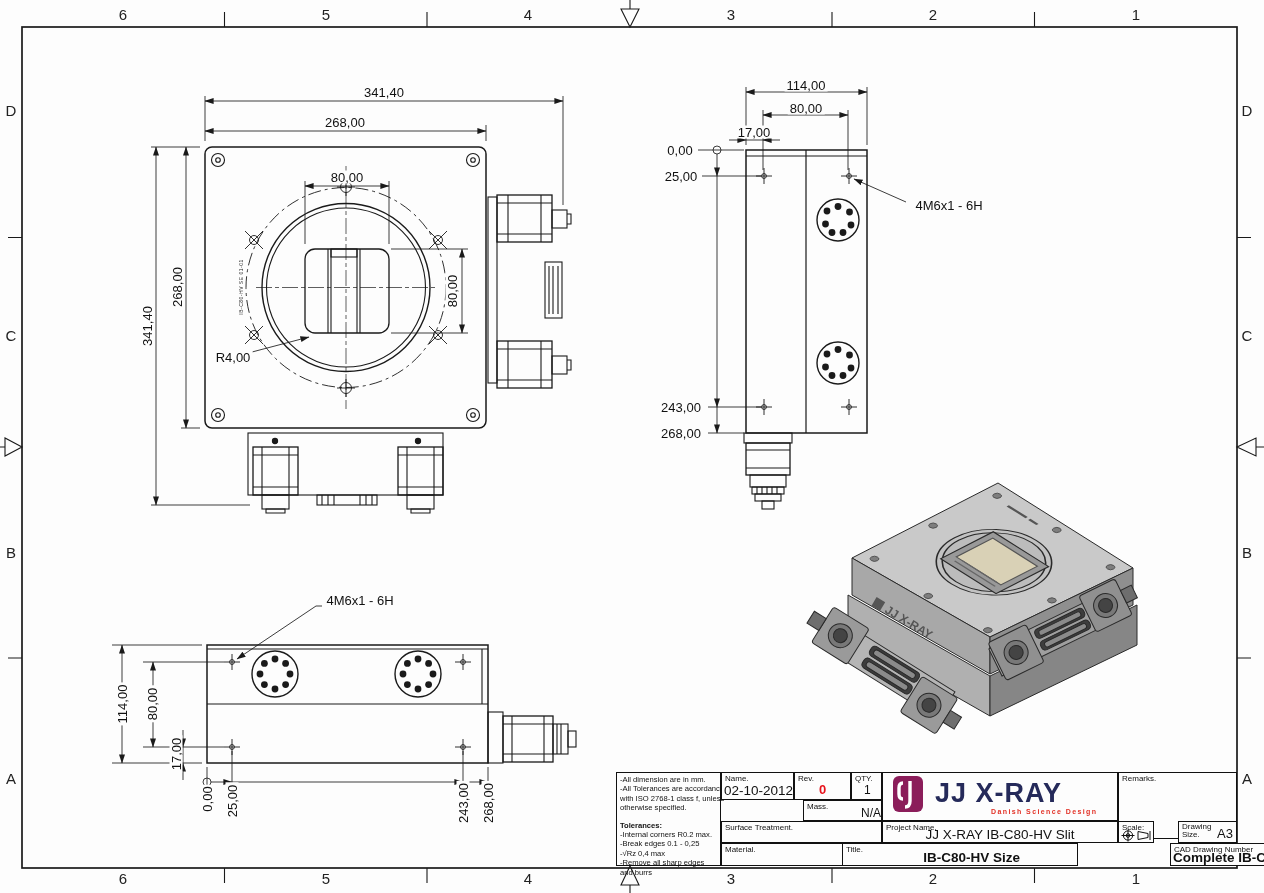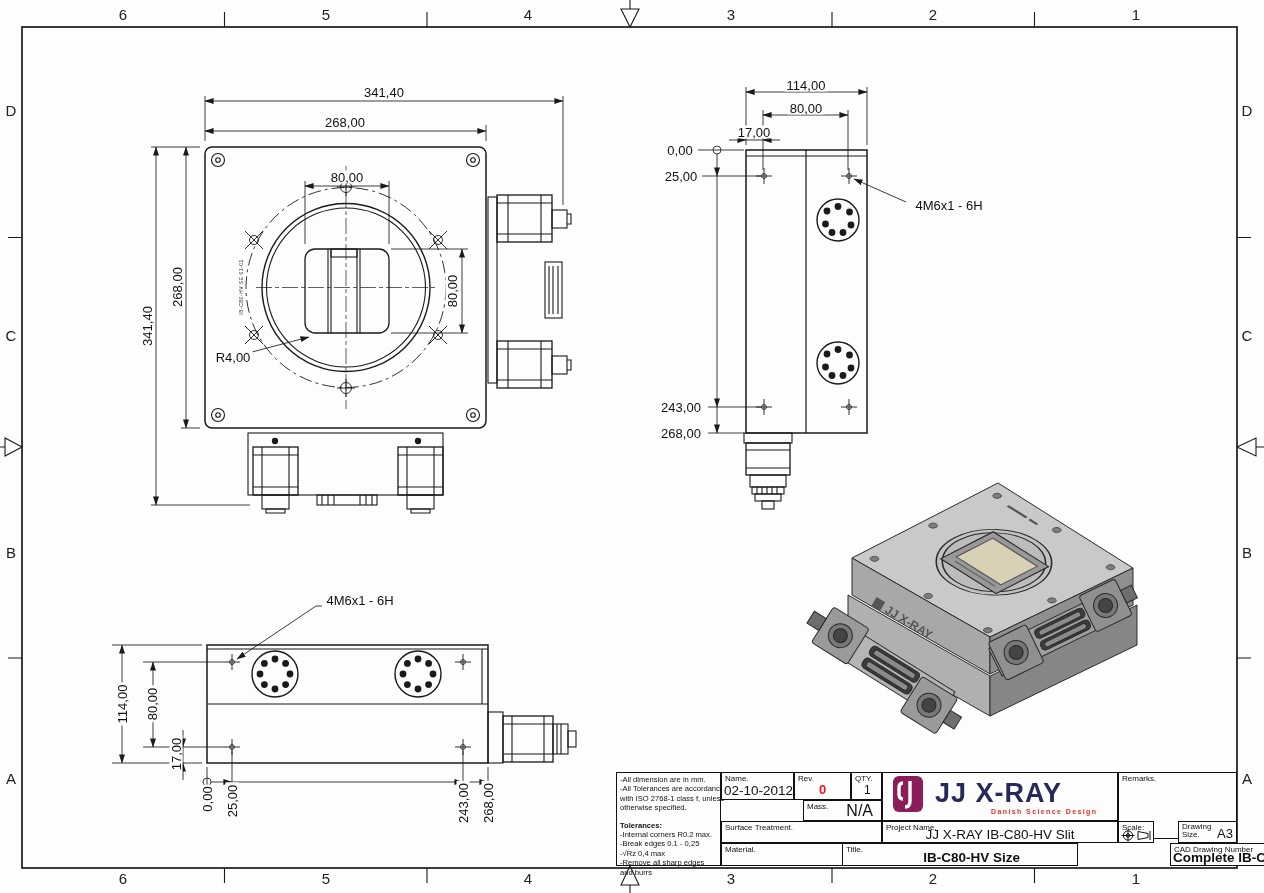--- a/index.html
+++ b/index.html
@@ -428,21 +428,21 @@
   <div class="cell" style="left:851px;top:772px;width:31px;height:28px">
     <span class="cl">QTY.</span>
     <span class="cv" style="left:12px;bottom:2px;font-size:12px">1</span>
   </div>
   <div class="cell" style="left:721px;top:836px;width:82px;height:21px">
     <span class="cl">Designer.</span>
     <span class="cv" style="left:2px;bottom:0">JJ X-RAY A/S</span>
   </div>
   <div class="cell" style="left:803px;top:800px;width:79px;height:21px">
     <span class="cl">Mass.</span>
-    <span class="cv" style="right:8px;bottom:0;font-size:16px">N/A</span>
+    <span class="cv" style="right:0;bottom:0;font-size:12px">N/A</span>
   </div>
   <div class="cell" style="left:721px;top:821px;width:161px;height:22px">
     <span class="cl">Surface Treatment.</span>
   </div>
   <div class="cell" style="left:721px;top:843px;width:161px;height:23px">
     <span class="cl">Material.</span>
   </div>
 
   <div class="cell" style="left:882px;top:772px;width:236px;height:49px">
     <div class="logo-row">

